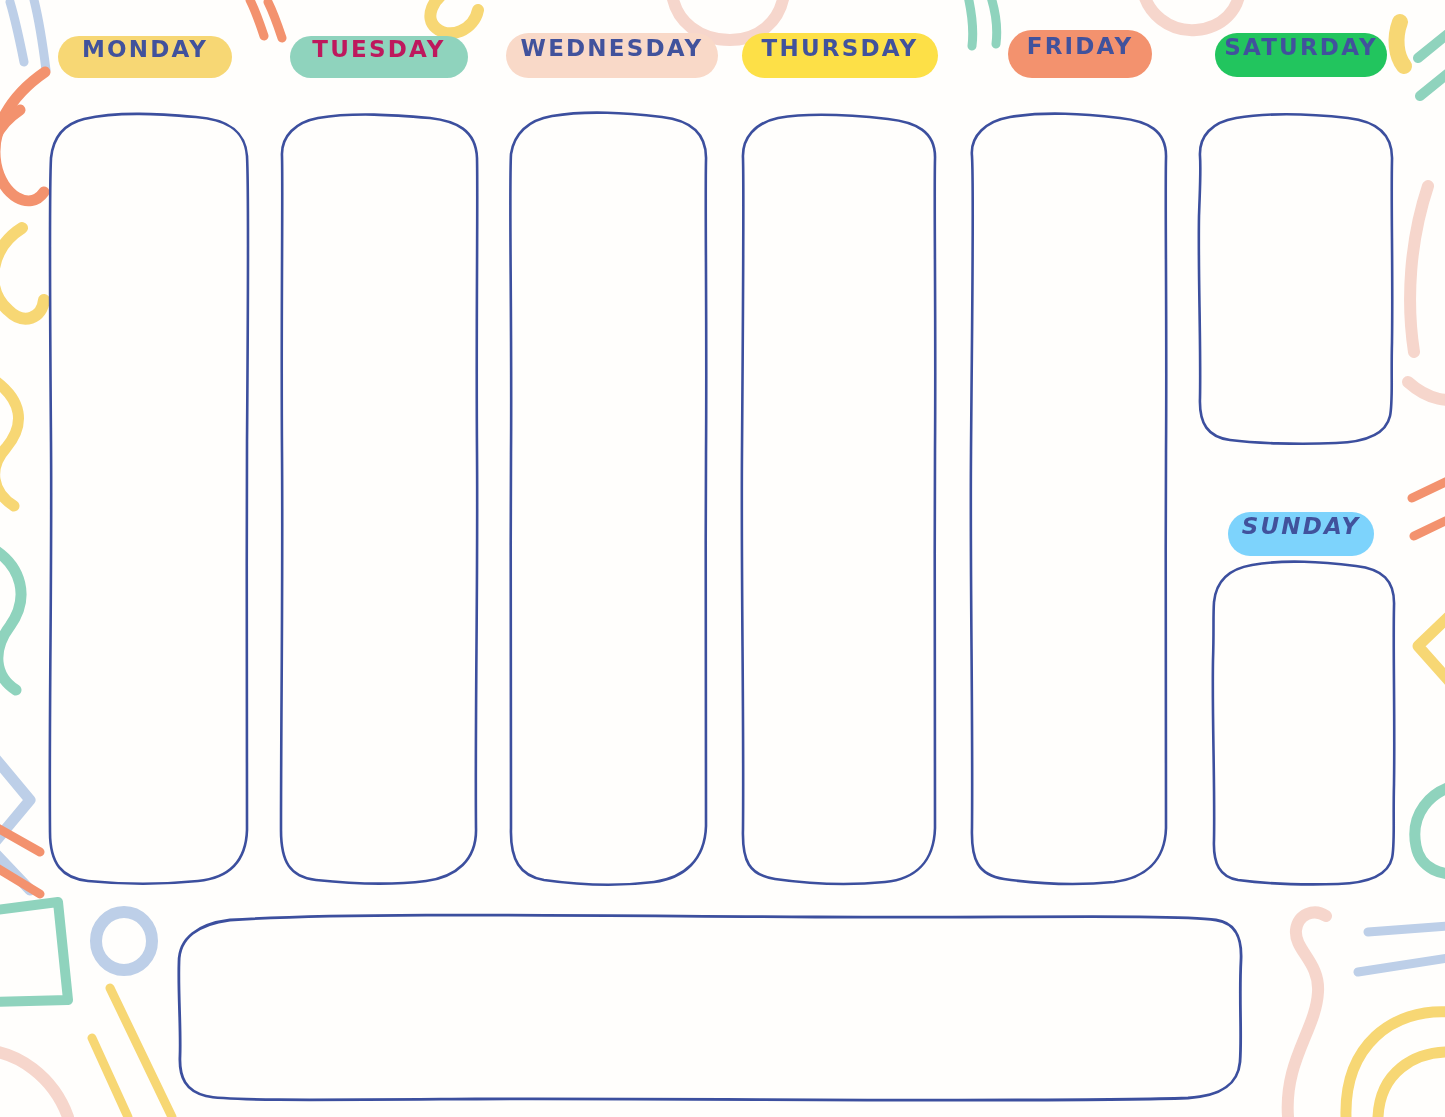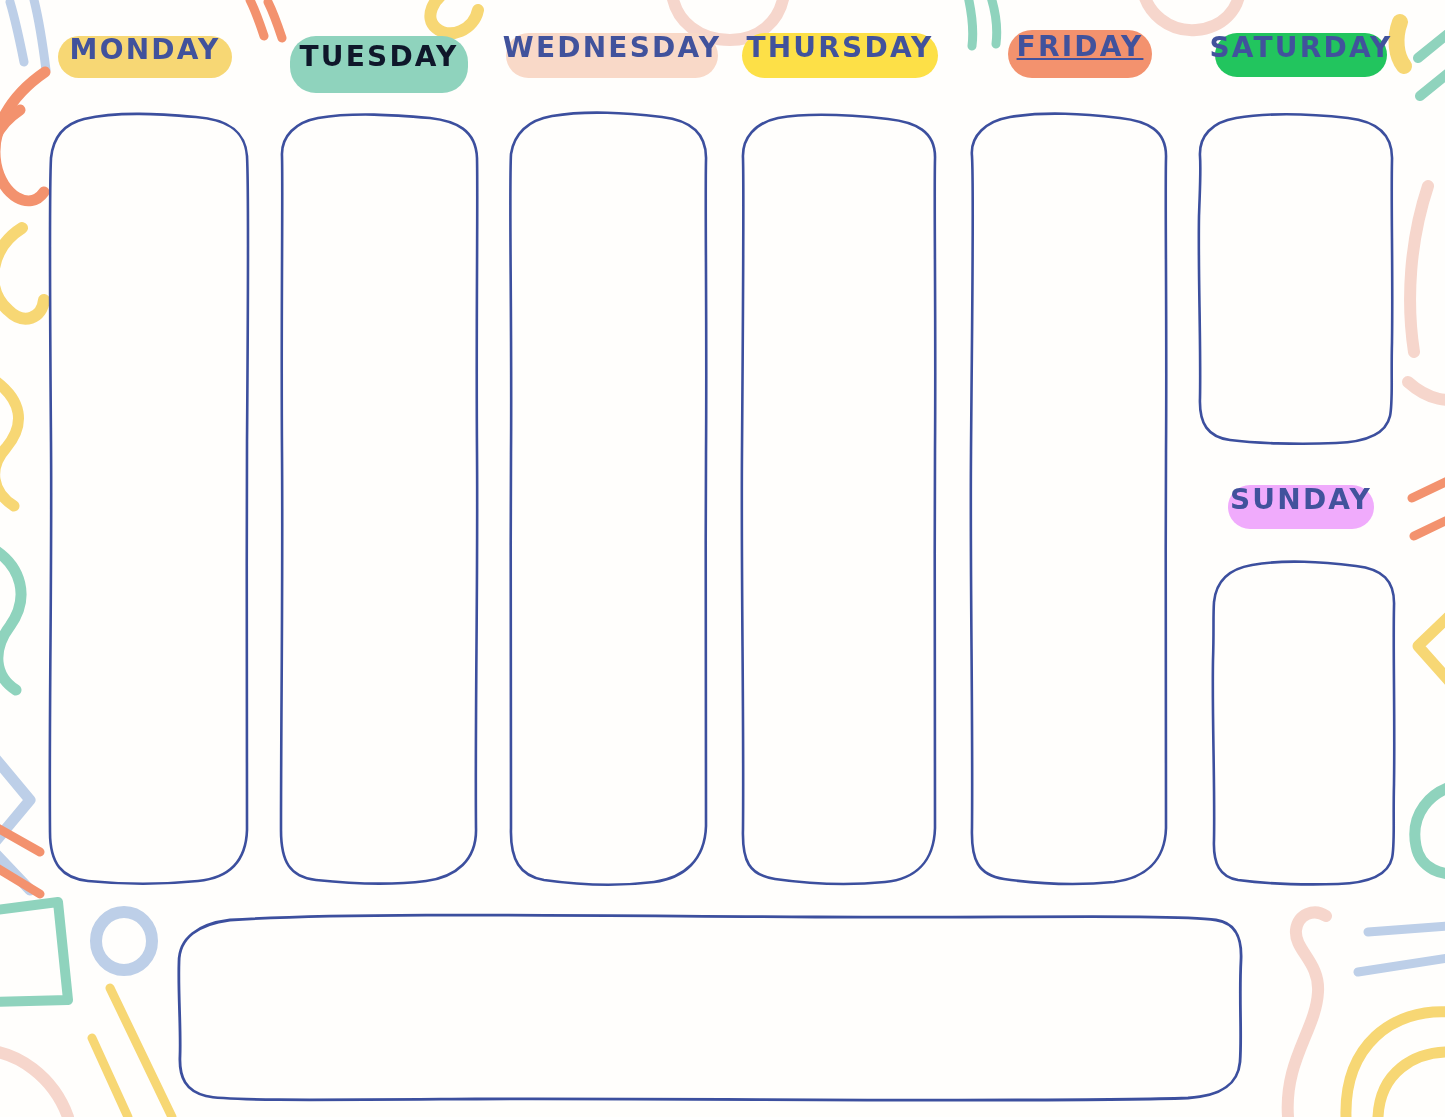--- a/index.html
+++ b/index.html
@@ -31,21 +31,21 @@
     height: 1117px;
   }
   .day-label {
     position: absolute;
     display: flex;
     align-items: center;
     justify-content: center;
     border-radius: 26px;
     color: #41529c;
     font-family: "DejaVu Sans", sans-serif;
-    font-size: 28px;
+    font-size: 23px;
     font-weight: 600;
     letter-spacing: 2.2px;
     text-transform: uppercase;
     box-sizing: border-box;
     padding-bottom: 16px;
   }
   .day-box-wrap {
     position: absolute;
   }
   .day-box-wrap svg {
@@ -191,21 +191,21 @@
     <div class="day-label" id="pill-0" style="left: 58px; top: 36px; width: 174px; height: 42px; background: rgb(247, 215, 116); color: rgb(65, 82, 156);">MONDAY</div>
     <div class="day-box-wrap" id="box-0" style="left: 48px; top: 112px; width: 202px; height: 773px;">
       <svg viewBox="0 0 202 773" preserveAspectRatio="none" xmlns="http://www.w3.org/2000/svg">
         <path d="M3 46 C 5 26, 16 12, 36 7 C 70 -1, 112 2, 148 5 C 175 7, 197 16, 199 44
                  C 201 80, 200 200, 199 330 C 198 460, 200 600, 199 718
                  C 198 750, 180 766, 150 769 C 110 773, 70 772, 40 769
                  C 14 766, 2 752, 2 720 C 1 600, 4 460, 3 330 C 2 200, 1 82, 3 46 Z" fill="none" stroke="#3c4f9e" stroke-width="2.6" stroke-linejoin="round"></path>
       </svg>
     </div>
 
-    <div class="day-label" id="pill-1" style="left: 290px; top: 36px; width: 178px; height: 57px; background: rgb(143, 211, 189); color: #0f172a;">TUESDAY</div>
+    <div class="day-label" id="pill-1" style="left: 290px; top: 36px; width: 178px; height: 42px; background: rgb(143, 211, 189); color: #be185d;">TUESDAY</div>
     <div class="day-box-wrap" id="box-1" style="left: 278px; top: 112px; width: 202px; height: 773px;">
       <svg viewBox="0 0 202 773" preserveAspectRatio="none" xmlns="http://www.w3.org/2000/svg">
         <path d="M4 44 C 3 24, 18 10, 40 6 C 76 0, 116 3, 152 6 C 178 9, 198 18, 199 46
                  C 200 86, 198 210, 199 340 C 200 468, 197 604, 198 716
                  C 199 748, 178 765, 148 769 C 108 774, 66 771, 38 768
                  C 12 765, 3 750, 3 718 C 3 604, 5 468, 4 340 C 3 210, 5 78, 4 44 Z" fill="none" stroke="#3c4f9e" stroke-width="2.6" stroke-linejoin="round"></path>
       </svg>
     </div>
 
     <div class="day-label" id="pill-2" style="left: 506px; top: 33px; width: 212px; height: 45px; background: rgb(249, 217, 200); color: rgb(65, 82, 156);">WEDNESDAY</div>
@@ -221,41 +221,41 @@
     <div class="day-label" id="pill-3" style="left: 742px; top: 33px; width: 196px; height: 45px; background: #fde047; color: rgb(65, 82, 156);">THURSDAY</div>
     <div class="day-box-wrap" id="box-3" style="left: 738px; top: 112px; width: 202px; height: 773px;">
       <svg viewBox="0 0 202 773" preserveAspectRatio="none" xmlns="http://www.w3.org/2000/svg">
         <path d="M5 46 C 4 26, 17 11, 40 6 C 74 0, 114 3, 150 7 C 177 10, 198 19, 197 47
                  C 196 88, 198 208, 197 338 C 196 466, 198 602, 197 716
                  C 196 750, 177 767, 147 770 C 107 774, 65 771, 37 767
                  C 11 763, 4 749, 5 717 C 6 602, 3 466, 4 338 C 5 208, 6 80, 5 46 Z" fill="none" stroke="#3c4f9e" stroke-width="2.6" stroke-linejoin="round"></path>
       </svg>
     </div>
 
-    <div class="day-label" id="pill-4" style="left: 1008px; top: 30px; width: 144px; height: 48px; background: rgb(243, 146, 110); color: rgb(65, 82, 156); text-decoration: underline;">FRIDAY</div>
+    <div class="day-label" id="pill-4" style="left: 1008px; top: 30px; width: 144px; height: 48px; background: rgb(243, 146, 110); color: rgb(65, 82, 156);">FRIDAY</div>
     <div class="day-box-wrap" id="box-4" style="left: 968px; top: 112px; width: 202px; height: 773px;">
       <svg viewBox="0 0 202 773" preserveAspectRatio="none" xmlns="http://www.w3.org/2000/svg">
         <path d="M4 44 C 2 24, 18 9, 42 5 C 78 -1, 116 2, 152 6 C 179 9, 199 18, 198 46
                  C 197 86, 199 210, 198 340 C 197 468, 199 604, 198 716
                  C 197 750, 176 766, 146 770 C 106 774, 64 771, 36 767
                  C 10 763, 3 748, 4 716 C 5 604, 2 468, 3 340 C 4 210, 6 78, 4 44 Z" fill="none" stroke="#3c4f9e" stroke-width="2.6" stroke-linejoin="round"></path>
       </svg>
     </div>
 
     <div class="day-label" id="pill-5" style="left: 1215px; top: 33px; width: 172px; height: 44px; background: #22c55e; color: rgb(65, 82, 156);">SATURDAY</div>
     <div class="day-box-wrap" id="box-5" style="left: 1196px; top: 112px; width: 200px; height: 334px;">
       <svg viewBox="0 0 200 334" preserveAspectRatio="none" xmlns="http://www.w3.org/2000/svg">
         <path d="M4 44 C 3 24, 16 10, 40 6 C 76 0, 116 2, 152 6 C 178 9, 197 20, 196 48
                  C 195 92, 197 160, 196 230 C 195 268, 197 290, 194 304
                  C 190 322, 170 330, 140 331 C 100 333, 58 331, 34 328
                  C 12 325, 3 312, 4 286 C 5 230, 2 160, 3 104 C 4 74, 5 58, 4 44 Z" fill="none" stroke="#3c4f9e" stroke-width="2.6" stroke-linejoin="round"></path>
       </svg>
     </div>
 
-    <div class="day-label" id="pill-6" style="left: 1228px; top: 485px; width: 146px; height: 44px; background: #f0abfc; color: rgb(65, 82, 156);">SUNDAY</div>
+    <div class="day-label" id="pill-6" style="left: 1228px; top: 512px; width: 146px; height: 44px; background: #7dd3fc; color: rgb(65, 82, 156); font-style: italic;">SUNDAY</div>
     <div class="day-box-wrap" id="box-6" style="left: 1210px; top: 560px; width: 188px; height: 325px;">
       <svg viewBox="0 0 188 325" preserveAspectRatio="none" xmlns="http://www.w3.org/2000/svg">
         <path d="M4 42 C 6 22, 18 9, 42 5 C 76 -1, 112 2, 146 6 C 172 9, 185 20, 184 46
                  C 183 90, 185 156, 184 224 C 183 262, 185 286, 182 298
                  C 178 316, 158 323, 128 324 C 90 325, 50 323, 28 320
                  C 10 317, 3 304, 4 280 C 5 224, 2 156, 3 100 C 4 70, 3 56, 4 42 Z" fill="none" stroke="#3c4f9e" stroke-width="2.6" stroke-linejoin="round"></path>
       </svg>
     </div>
 
     <div class="notes-wrap" id="notes-box" style="left: 176px; top: 912px; width: 1068px; height: 190px;">

